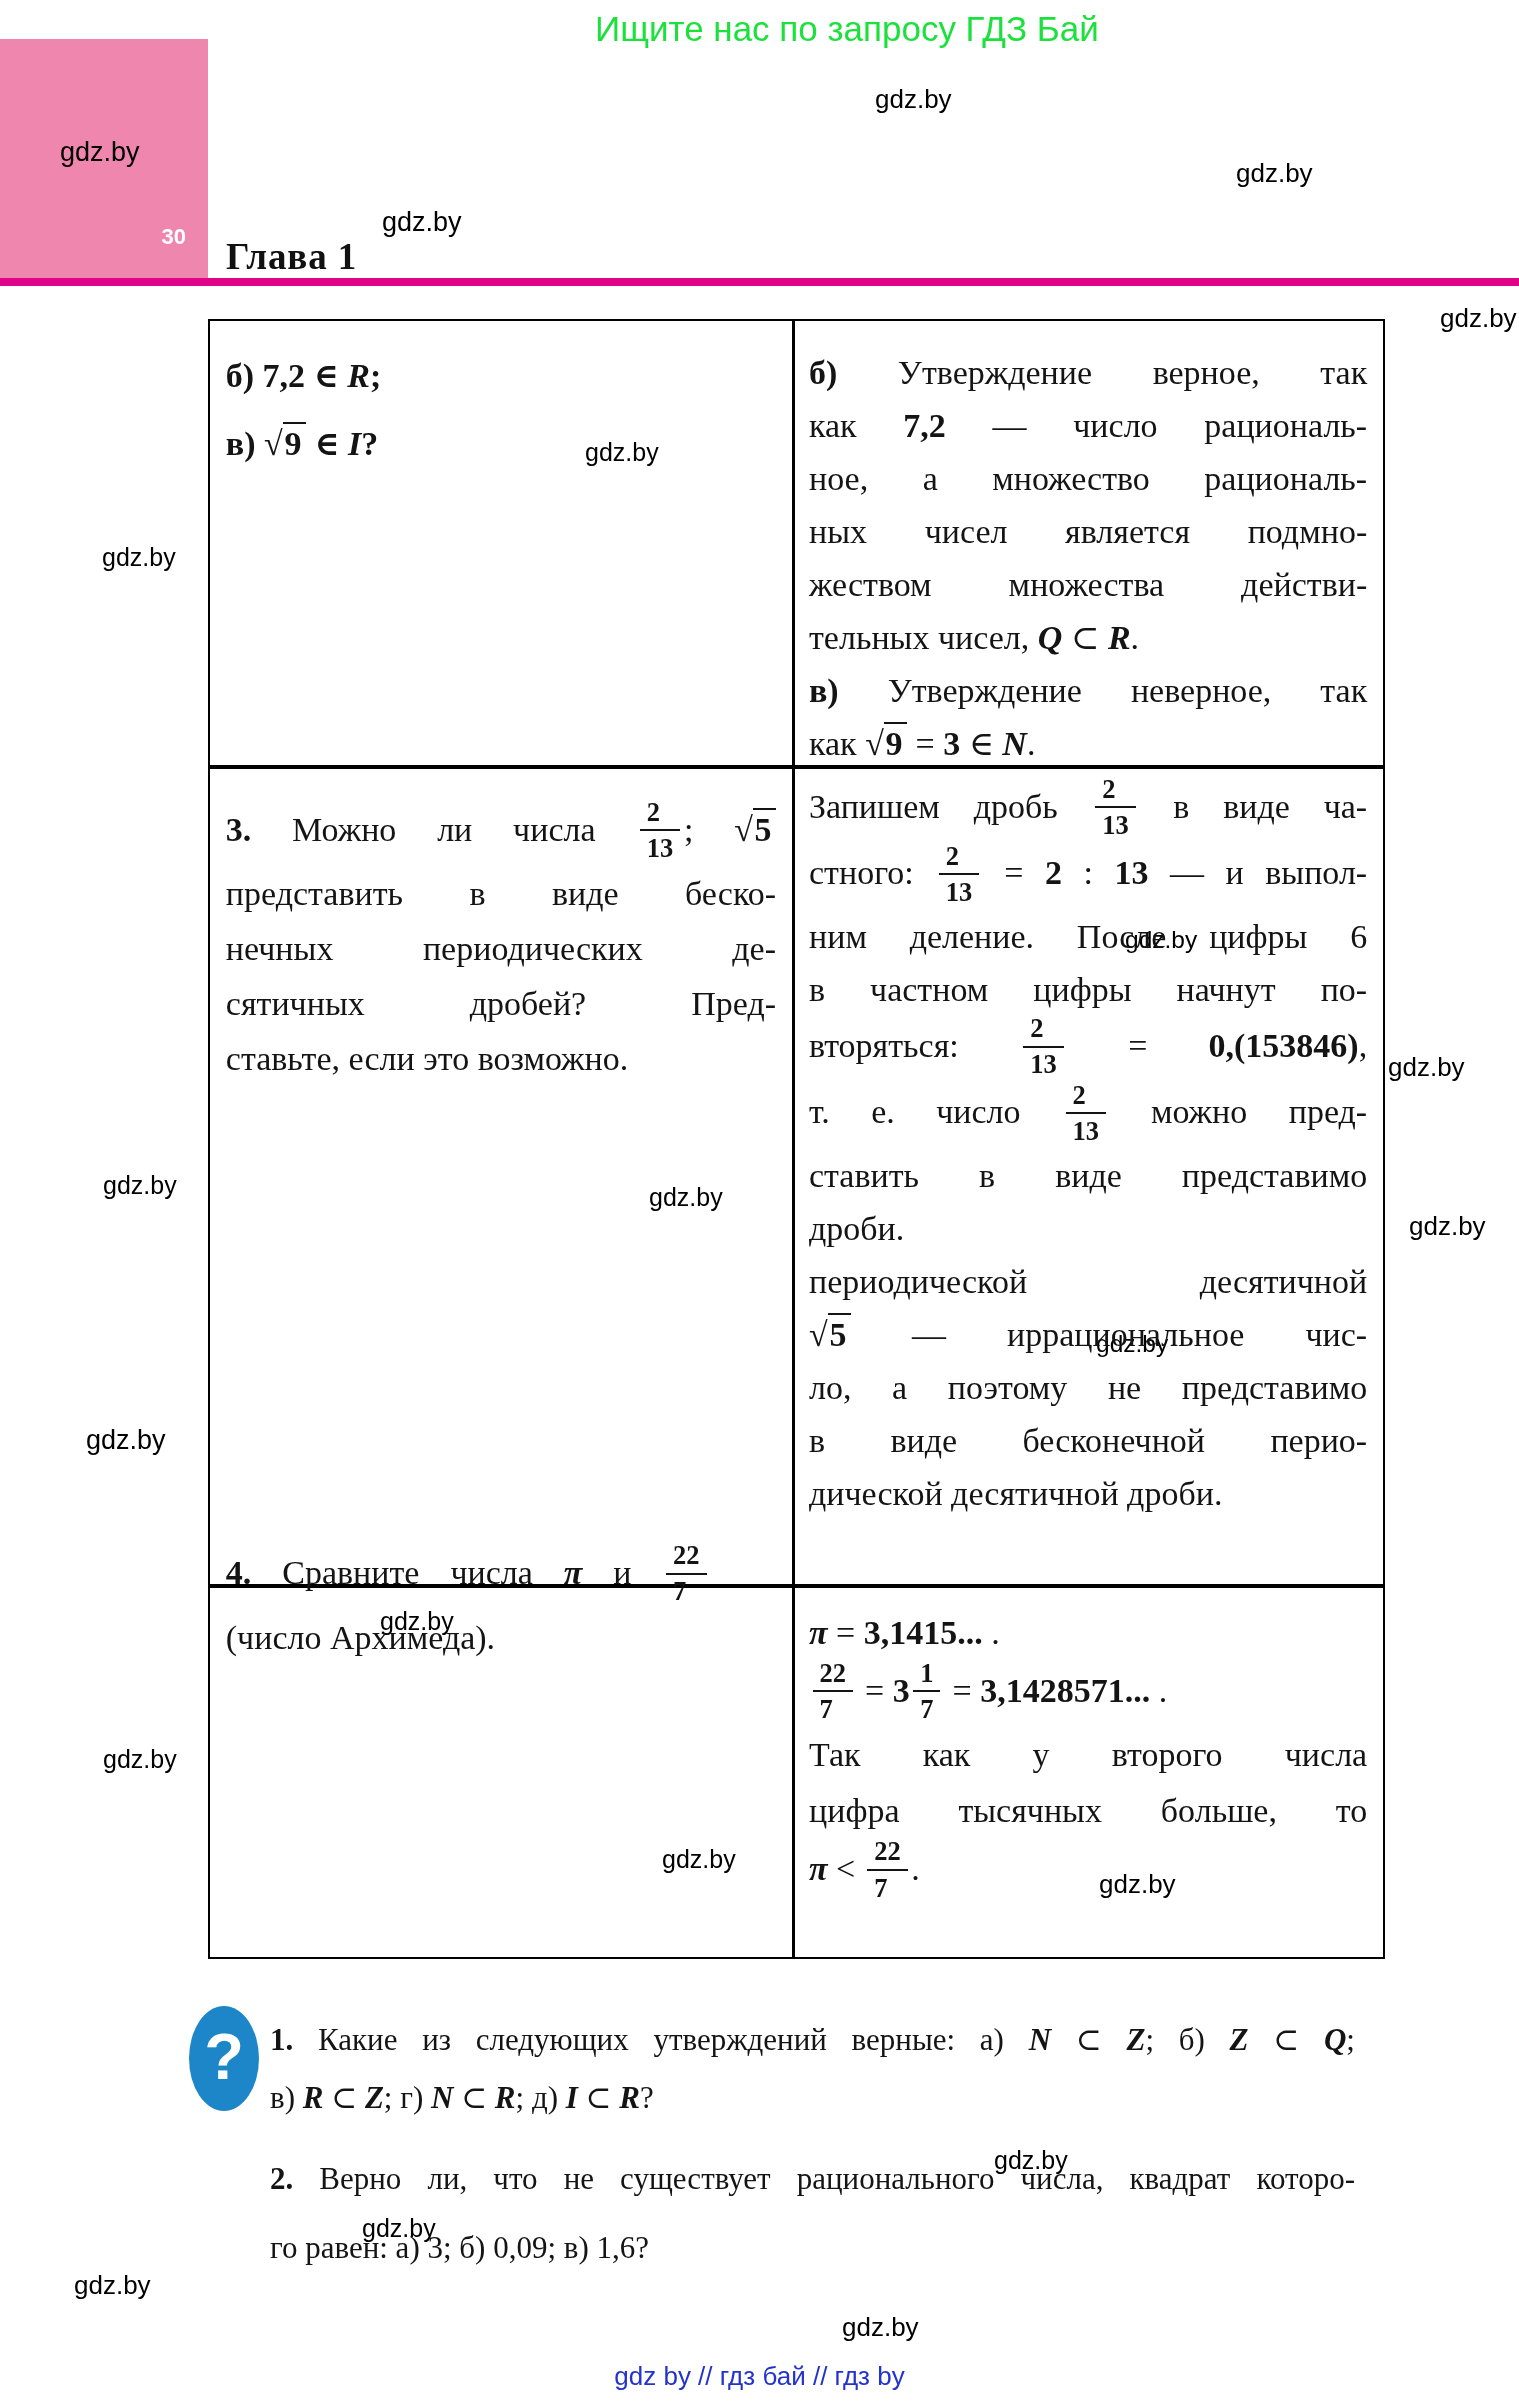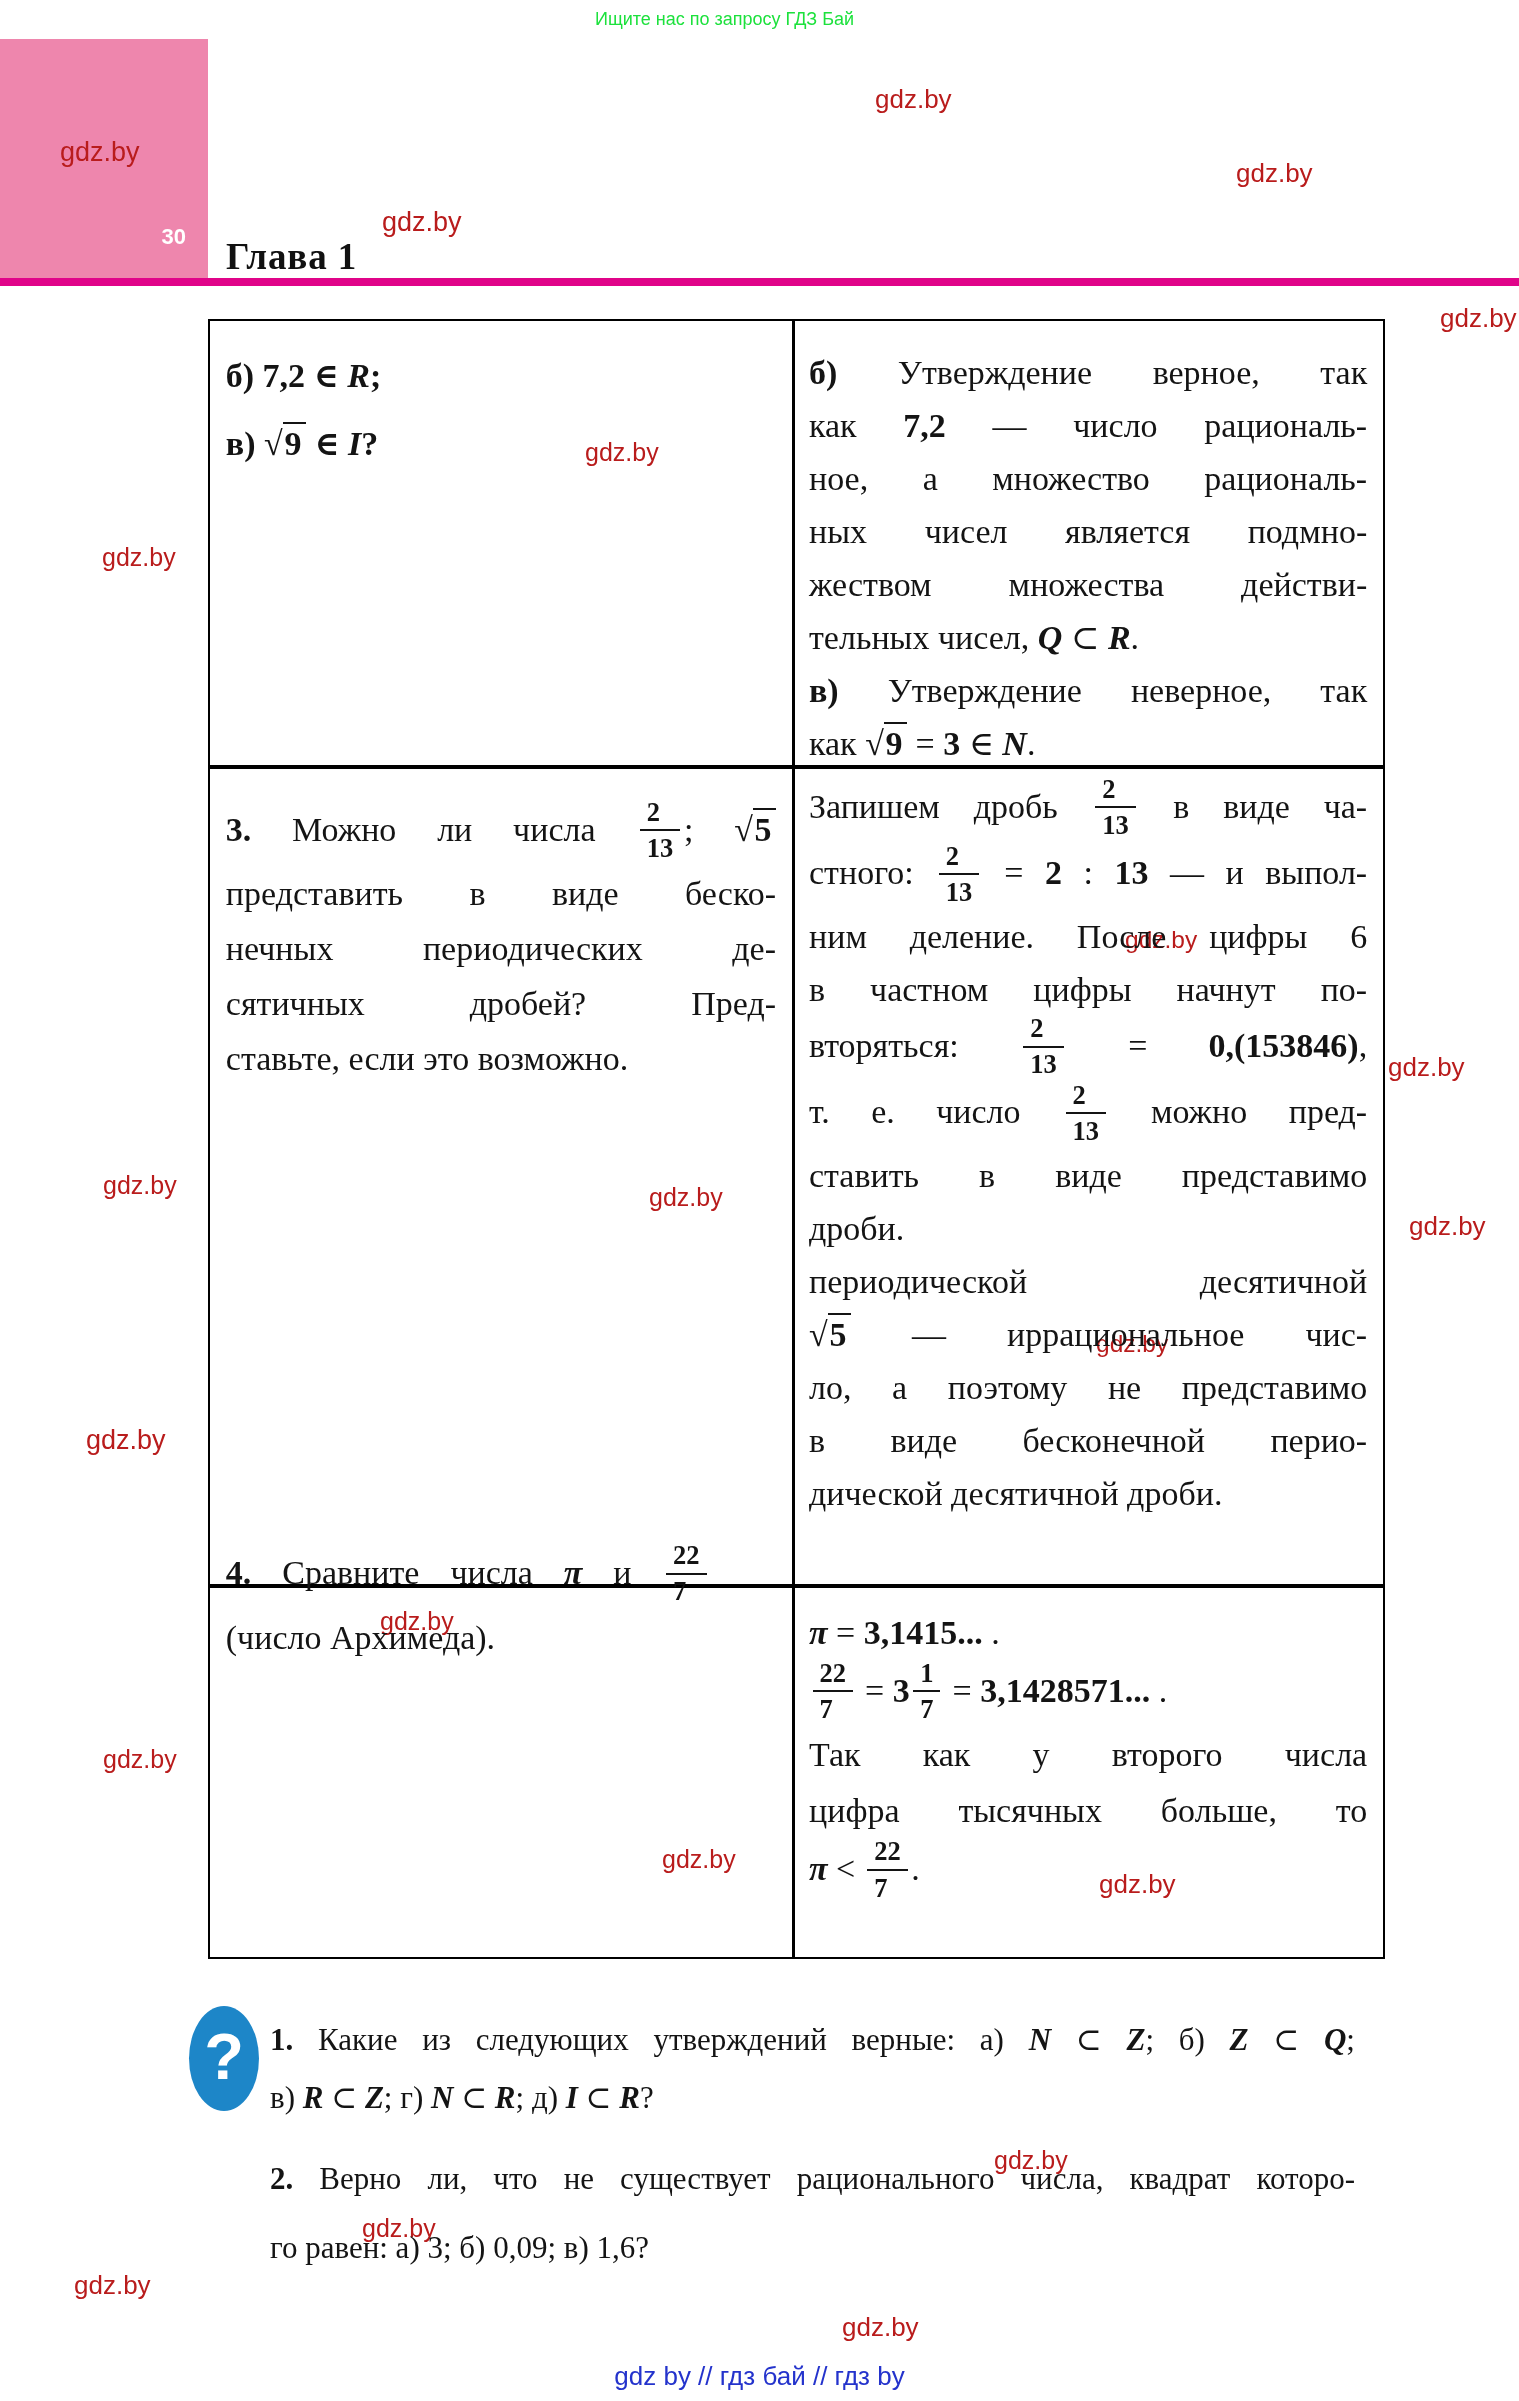--- a/index.html
+++ b/index.html
@@ -5,42 +5,42 @@
   html,body{margin:0;padding:0}
   body{
     width:1519px;height:2401px;position:relative;overflow:hidden;
     background:#ffffff;color:#141414;
     font-family:"Liberation Serif","DejaVu Serif",serif;
   }
   
   .promo-top{
     position:absolute;left:595px;top:8.8px;white-space:nowrap;
     font-family:"Liberation Sans","DejaVu Sans",sans-serif;
-    font-size:18px;color:#1ce13c;
+    font-size:35px;color:#1ce13c;
   }
   .page-tab{
     position:absolute;left:0;top:39px;width:208px;height:239px;
     background:#ee86ad;
   }
   .page-number{
     position:absolute;left:0;top:224px;width:186px;text-align:right;
     font-family:"Liberation Sans","DejaVu Sans",sans-serif;
     font-weight:bold;font-size:22px;color:#ffffff;
   }
   .chapter-title{
     position:absolute;left:226px;top:235px;
     font-weight:bold;font-size:37px;letter-spacing:0.9px;color:#111;
   }
   .rule-magenta{
     position:absolute;left:0;top:278px;width:1519px;height:7.9px;
     background:#e00489;
   }
   
   .wm{
-    position:absolute;white-space:nowrap;color:#b91c1c;
+    position:absolute;white-space:nowrap;color:#000000;
     font-family:"Liberation Sans","DejaVu Sans",sans-serif;
   }
   
   .sol-table{
     position:absolute;left:208px;top:319px;width:1173px;height:1636px;
     border:2.6px solid #000;
   }
   .vdiv{position:absolute;left:582px;top:0;width:2.6px;height:100%;background:#000}
   .hdiv{position:absolute;left:0;width:100%;height:3.5px;background:#000}
   .hdiv.h1{top:444px}

